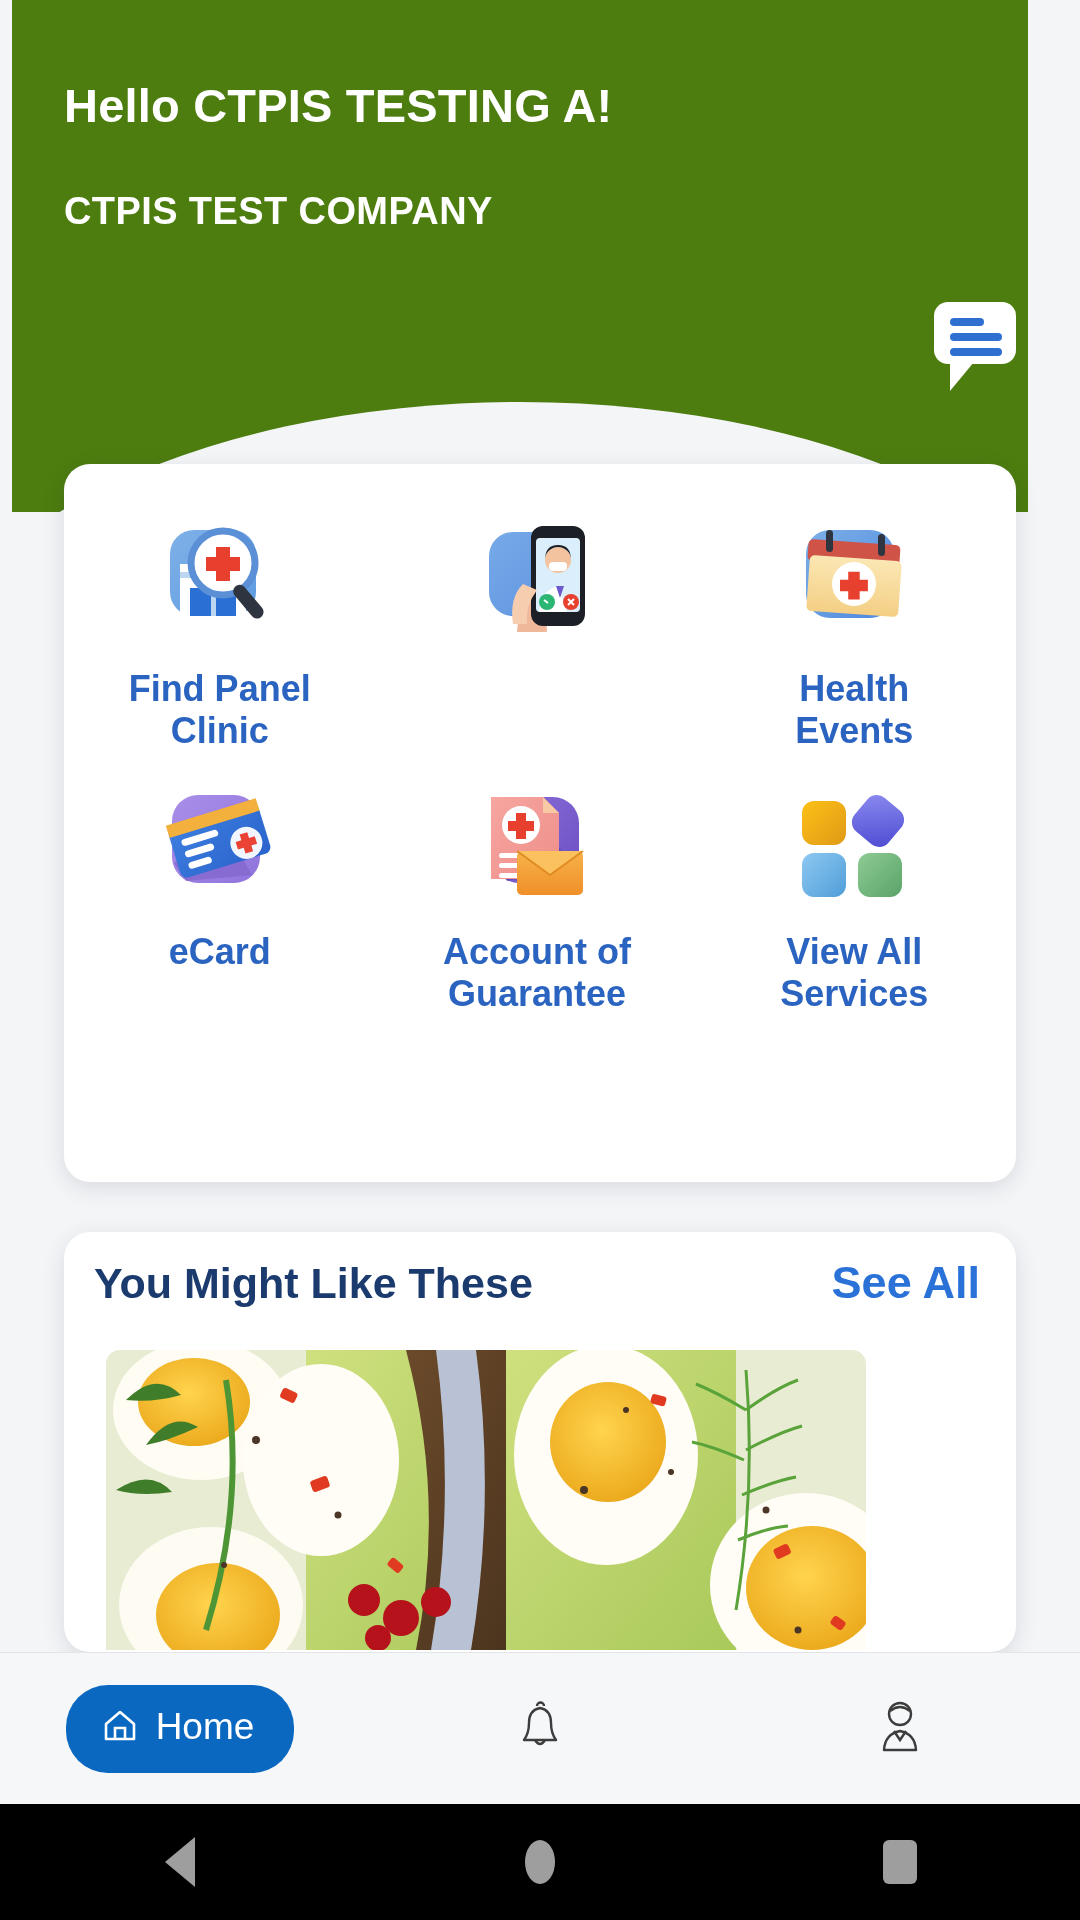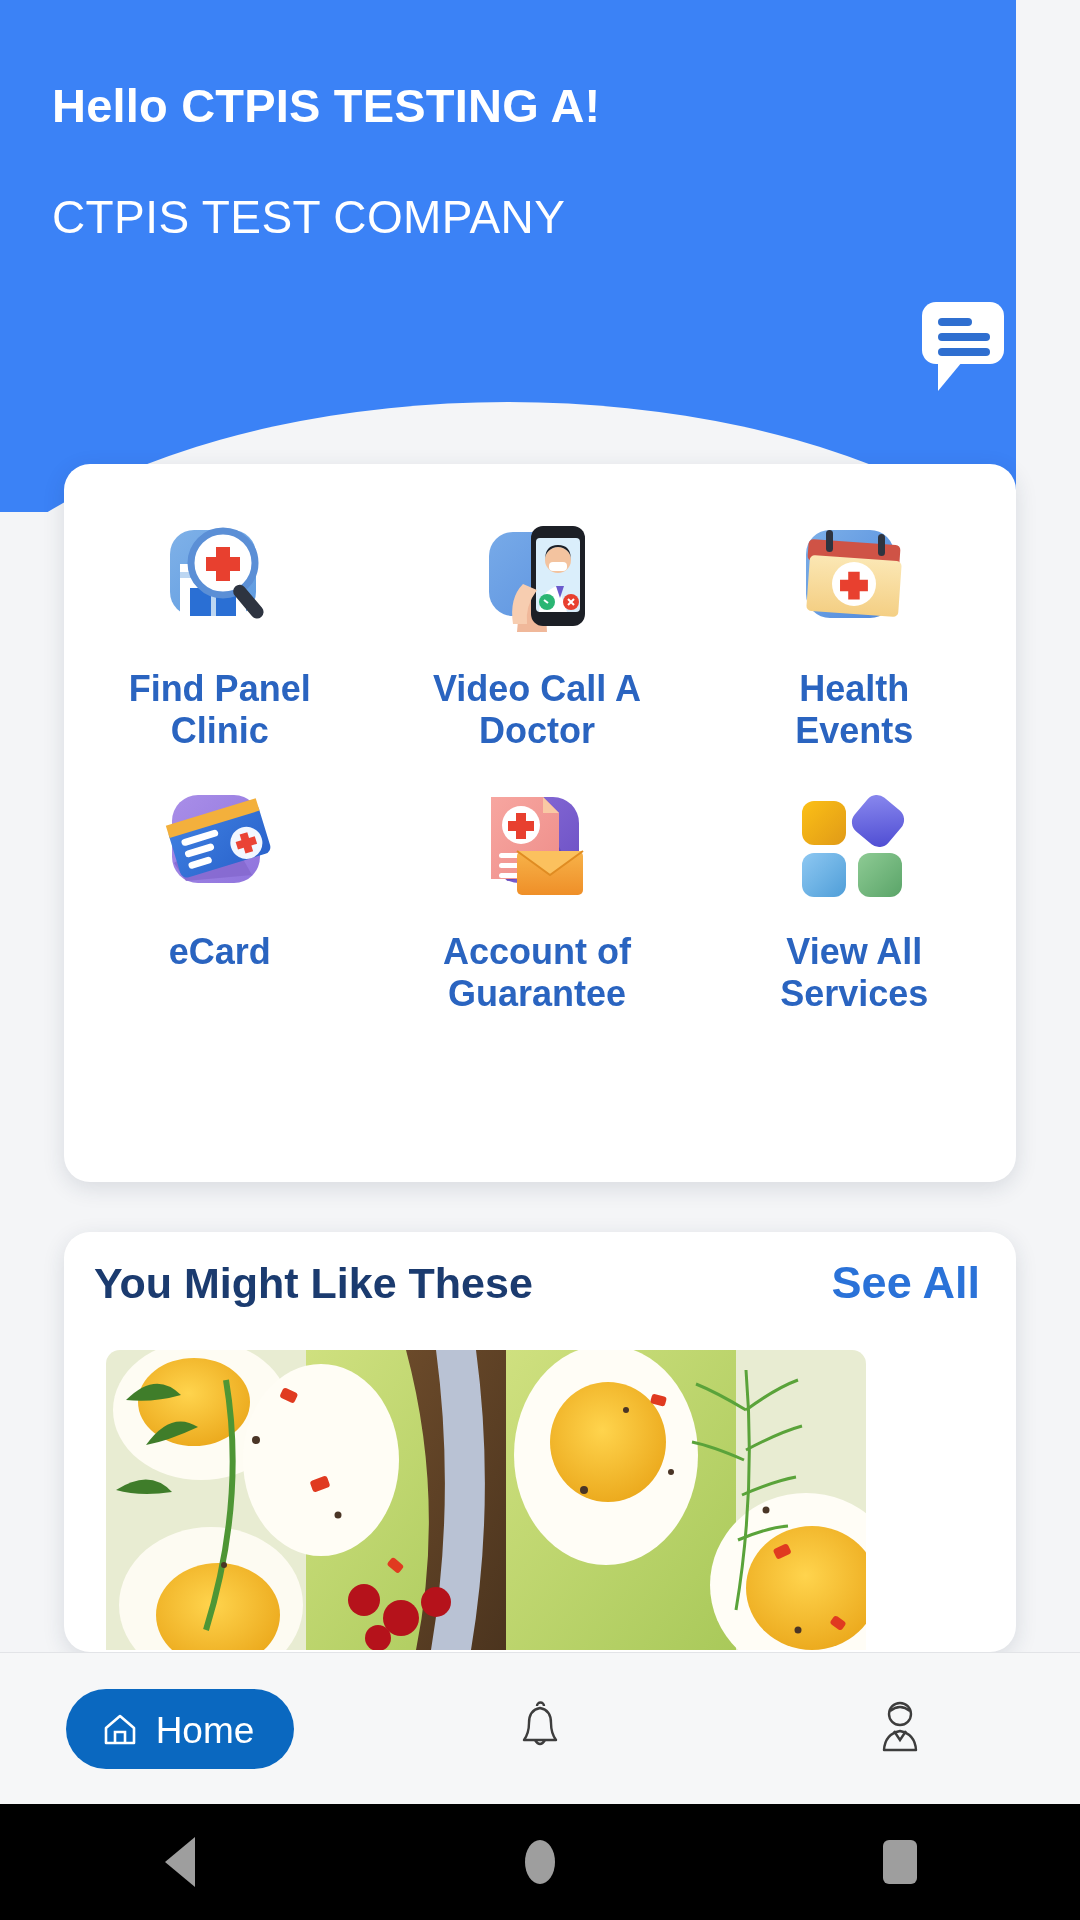--- a/index.html
+++ b/index.html
@@ -6,35 +6,35 @@
   html,body {
     width:1080px; height:1920px;
     font-family:"Liberation Sans", sans-serif;
     background:#f4f5f7;
     overflow:hidden;
   }
   #phone { position:relative; width:1080px; height:1920px; background:#f4f5f7; }
 
   
   .header {
-    position:absolute; top:0; left:0; width:1016px; height:512px;
-    background:#3b82f6; overflow:hidden; z-index:1;
+    position:absolute; top:0; left:12px; width:1016px; height:512px;
+    background:#4d7c0f; overflow:hidden; z-index:1;
   }
   .header-curve {
     position:absolute; left:-10%; bottom:-210px; width:120%; height:320px;
     background:#f4f5f7; border-radius:50% 50% 0 0 / 100% 100% 0 0;
   }
   .greeting {
     position:absolute; left:52px; top:78px;
     color:#ffffff; font-size:47px; font-weight:bold; letter-spacing:0.2px;
     white-space:nowrap;
   }
   .company {
     position:absolute; left:52px; top:190px;
-    color:#ffffff; font-size:46px; font-weight:400; letter-spacing:0.4px;
+    color:#ffffff; font-size:38px; font-weight:700; letter-spacing:0.4px;
     white-space:nowrap;
   }
   .switch-btn {
     position:absolute; left:52px; top:305px;
     width:358px; height:92px; background:#ffffff;
     border-radius:46px; border:none; cursor:pointer;
     display:flex; align-items:center; justify-content:center;
     font-family:"Liberation Sans", sans-serif;
     font-size:35px; font-weight:bold; color:#2363c4;
     box-shadow:0 2px 6px rgba(0,0,0,0.10);
@@ -85,21 +85,21 @@
   
   .bottom-nav {
     position:absolute; left:0; top:1652px; width:1080px; height:152px;
     background:#f6f7f8; border-top:1px solid #e2e4e7;
     display:flex; align-items:center; z-index:6;
   }
   .nav-slot { flex:1; display:flex; align-items:center; justify-content:center; cursor:pointer; }
   .home-pill {
     display:flex; align-items:center; gap:16px;
     background:#0a68c0; border-radius:42px;
-    padding:20px 40px 16px 34px; cursor:pointer;
+    padding:20px 40px 24px 34px; cursor:pointer;
   }
   .home-pill .lbl { color:#fff; font-size:37px; font-weight:400; }
 
   
   .android-nav {
     position:absolute; left:0; top:1804px; width:1080px; height:116px;
     background:#000000; display:flex; align-items:center; z-index:7;
   }
   .and-slot { flex:1; display:flex; align-items:center; justify-content:center; cursor:pointer; }
   .and-back {
@@ -176,21 +176,20 @@
             <rect x="76" y="42" width="18" height="9" rx="4" fill="#ffffff"></rect>
             <path d="M66 92q2-22 19-26l9 26z" fill="#ffffff"></path>
             <path d="M83 66l4 12 4-12z" fill="#6a5acd"></path>
             <circle cx="74" cy="82" r="8" fill="#2bb673"></circle>
             <circle cx="98" cy="82" r="8" fill="#e8402f"></circle>
             <path d="M95 79l6 6M101 79l-6 6" stroke="#fff" stroke-width="2"></path>
             <path d="M71 80l4 3" stroke="#fff" stroke-width="2"></path>
             <path d="M40 104 q-4-26 10-40 l14 6 q-12 16 -10 34 z" fill="#f7cdb0"></path>
           </svg>
         </div>
-        <div class="tile-label">Video Call A Doctor</div>
       </div>
 
       <div class="tile">
         <div class="tile-icon">
           <svg viewBox="0 0 128 122" width="128" height="122">
             <defs>
               <linearGradient id="gH" x1="0" y1="0" x2="1" y2="1">
                 <stop offset="0" stop-color="#7db0e8"></stop>
                   <stop offset="1" stop-color="#4e88dd"></stop>
               </linearGradient>

